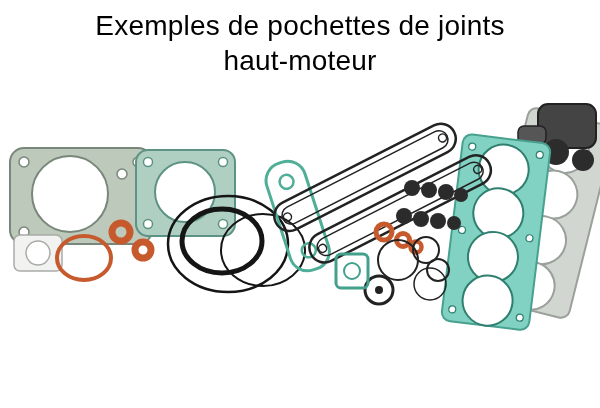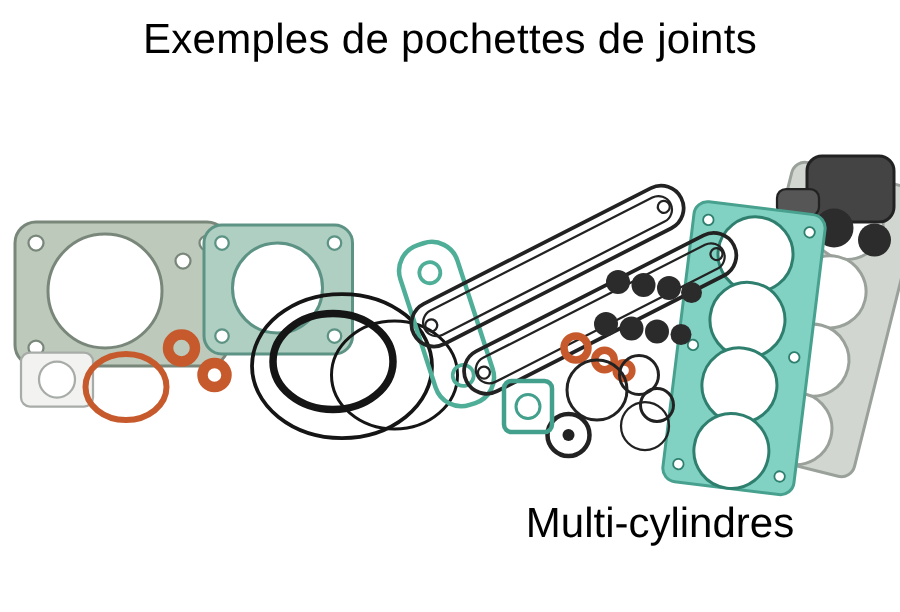--- a/index.html
+++ b/index.html
@@ -30,20 +30,21 @@
   .caption-left{left:20px;width:250px;}
   .caption-right{left:300px;width:280px;}
 </style>
 </head>
 <body>
 
 <div class="page">
 
   <h1 class="title">
     <span>Exemples de pochettes de joints</span>
+    <span>haut-moteur</span>
   </h1>
 
   <svg class="photo" viewBox="0 0 600 240" xmlns="http://www.w3.org/2000/svg">
 
     <g>
 
       <rect x="10" y="56" width="142" height="96" rx="14" fill="#bcc9bb" stroke="#79877a" stroke-width="2"></rect>
       <circle cx="70" cy="102" r="38" fill="#ffffff" stroke="#79877a" stroke-width="2"></circle>
       <circle cx="24" cy="70" r="5" fill="#ffffff" stroke="#79877a" stroke-width="1.5"></circle>
       <circle cx="138" cy="70" r="5" fill="#ffffff" stroke="#79877a" stroke-width="1.5"></circle>
@@ -138,15 +139,14 @@
       <circle cx="430" cy="192" r="16" fill="none" stroke="#222222" stroke-width="1.5"></circle>
 
       <circle cx="379" cy="198" r="14" fill="none" stroke="#222222" stroke-width="3"></circle>
       <circle cx="379" cy="198" r="4" fill="#222222"></circle>
 
       <rect x="336" y="162" width="32" height="34" rx="5" fill="none" stroke="#43a08c" stroke-width="3"></rect>
       <circle cx="352" cy="179" r="8" fill="none" stroke="#43a08c" stroke-width="2"></circle>
     </g>
   </svg>
 
-  <div class="caption caption-right">Multi-cylindres</div>
 
 </div>
 
 </body></html>

